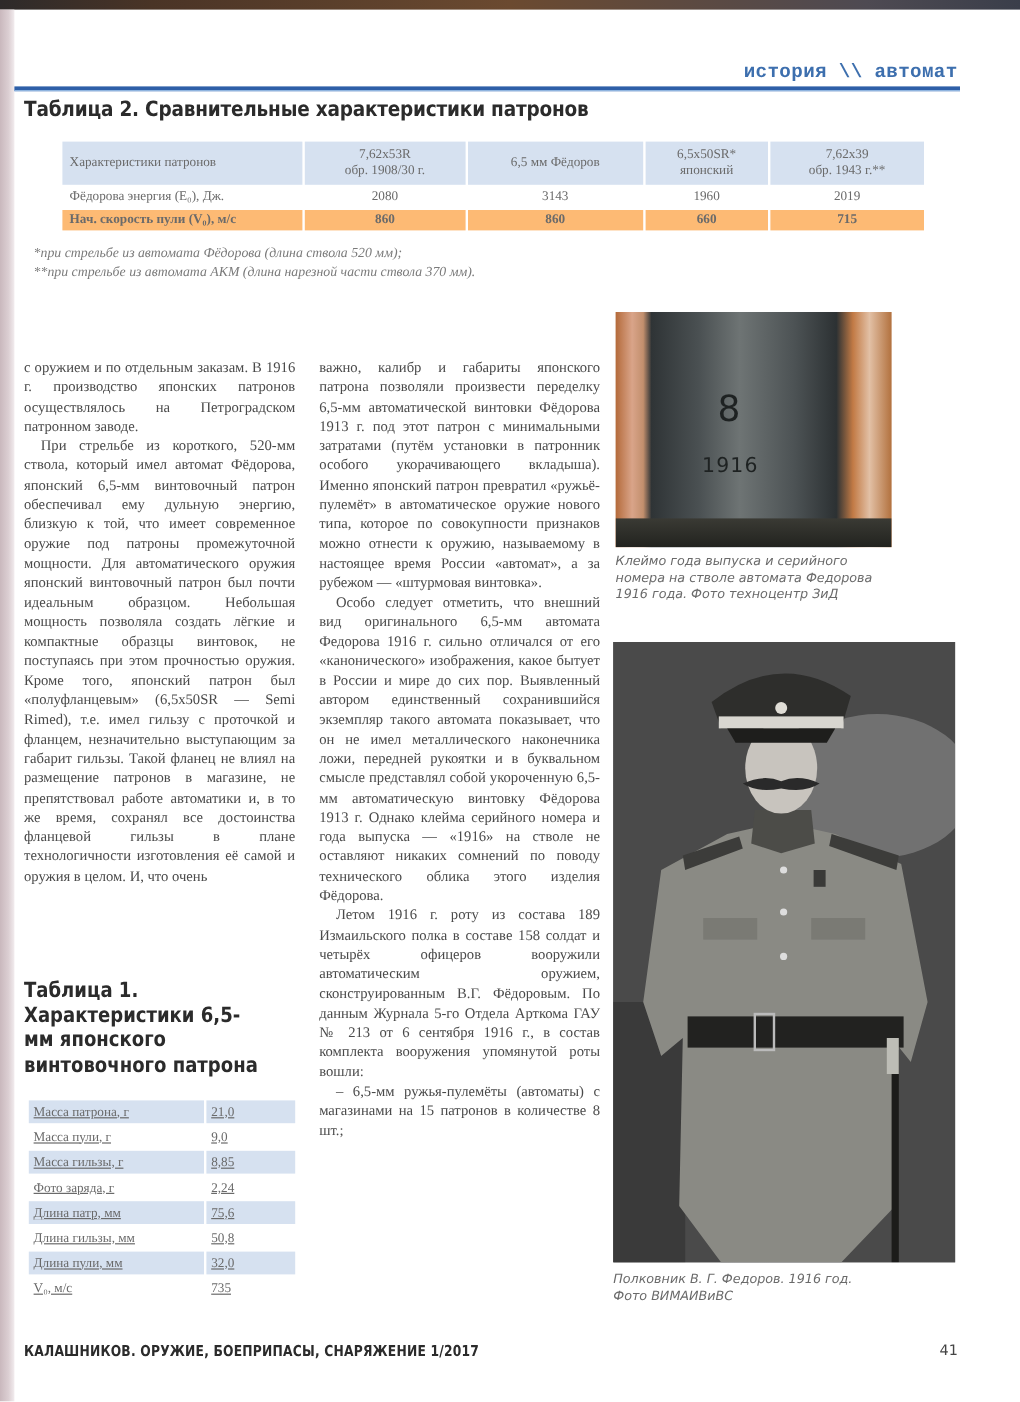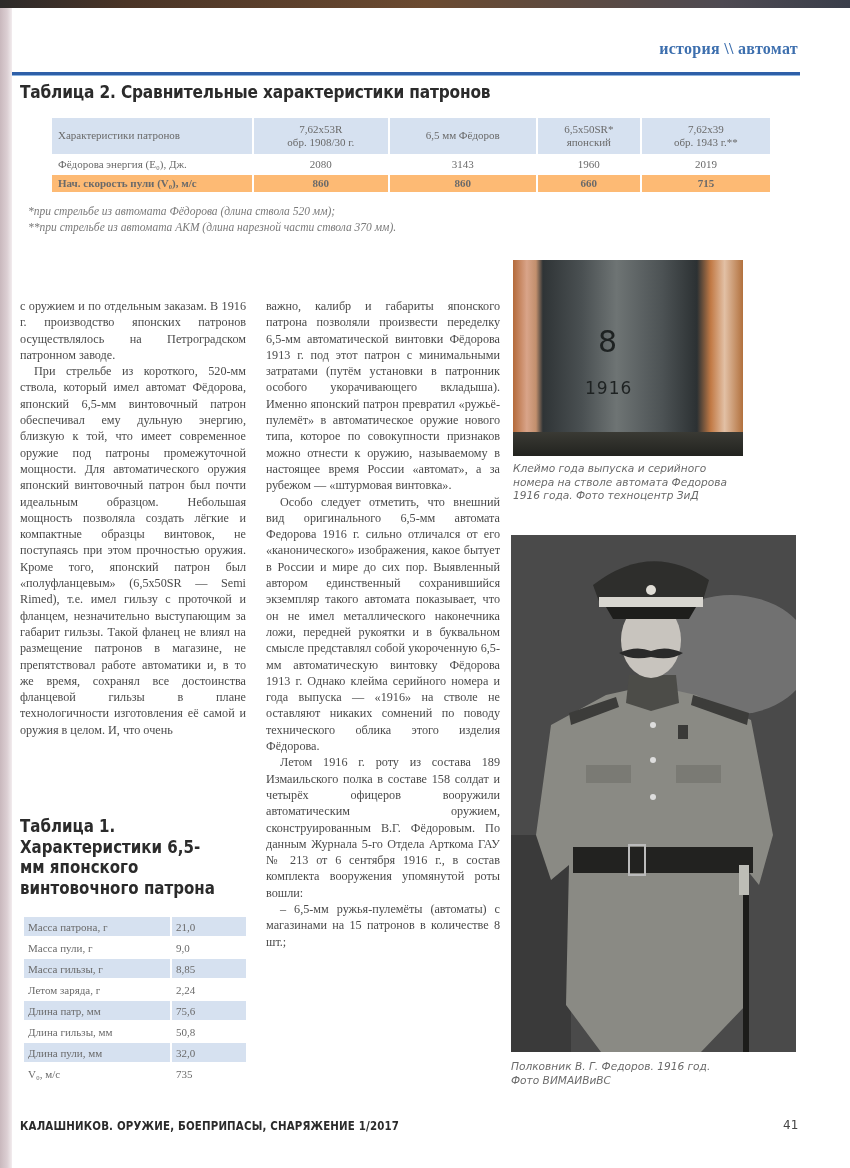--- a/index.html
+++ b/index.html
@@ -4,21 +4,21 @@
 <style>
   * { box-sizing: border-box; margin: 0; padding: 0; }
   html, body { width: 850px; height: 1168px; background: #fff; overflow: hidden; }
   body { position: relative; font-family: "Liberation Serif", serif; color: #3a3a3a; }
 
   .topstrip { position: absolute; left: 0; top: 0; width: 850px; height: 8px;
     background: linear-gradient(90deg, #2d2a2a 0%, #4a3426 15%, #6b4a30 50%, #4e4a52 85%, #3a3e4a 100%); }
   .spine { position: absolute; left: 0; top: 8px; width: 12px; height: 1160px;
     background: linear-gradient(90deg, #c9b8bd 0%, #dccfd3 60%, #f2ecee 100%); }
 
-  .section-tag { position: absolute; right: 52px; top: 40px; font-family: Liberation Serif, serif;
+  .section-tag { position: absolute; right: 52px; top: 51px; font-family: Liberation Mono, monospace;
     font-weight: bold; font-size: 16px; color: #3d6fae; letter-spacing: 0.3px; }
   .header-rule { position: absolute; left: 12px; top: 72px; width: 788px; height: 4px;
     background: #2e5fa8; border-bottom: 1px solid #8fb4df; }
 
   .t2-title { position: absolute; left: 20px; top: 82px; font-family: "DejaVu Sans", sans-serif;
     font-weight: bold; font-size: 17.5px; color: #2b2b2b; transform: scaleX(0.88); transform-origin: left; letter-spacing: -0.2px; }
 
   table.t2 { position: absolute; left: 22px; top: 116px; width: 722px; border-collapse: separate; border-spacing: 2px 2px;
     font-size: 11px; color: #6a6a6a; margin-left: 28px; }
   table.t2 td { padding: 2px 4px; text-align: center; line-height: 1.2; }
@@ -32,21 +32,21 @@
   .col { position: absolute; font-size: 12.2px; line-height: 16.3px; color: #4a4a4a; text-align: justify; hyphens: auto; }
   .col p { text-indent: 14px; }
   .col p.noind { text-indent: 0; margin-top: 48px; }
   .col1 { left: 20px; top: 250px; width: 226px; }
   .col2 { left: 266px; top: 250px; width: 234px; }
 
   .t1-title { position: absolute; left: 20px; top: 816px; width: 230px; font-family: "DejaVu Sans", sans-serif;
     font-weight: bold; font-size: 17.5px; line-height: 20.5px; color: #2b2b2b; transform: scaleX(0.86); transform-origin: left; }
 
   table.t1 { position: absolute; left: 22px; top: 915px; width: 226px; border-collapse: separate; border-spacing: 2px 2px; font-size: 11px; color: #6a6a6a; }
-  table.t1 td { padding: 1px 4px; height: 19px; }
+  table.t1 td { padding: 1px 4px; height: 19px; text-decoration: underline; }
   table.t1 td:first-child { width: 146px; text-align: left; }
   table.t1 td:last-child { text-align: left; }
   table.t1 tr.sh td { background: #d6e1f0; }
 
   .photo1 { position: absolute; left: 513px; top: 260px; width: 230px; height: 196px; overflow: hidden;
     background: linear-gradient(90deg, #b46a3a 0%, #d9a489 6%, #c28f6d 10%, #2f3436 13%, #4a5052 30%, #6e7474 45%, #4c5254 65%, #2c3133 80%, #c27a45 86%, #e2c0a5 92%, #b2713e 100%); }
   .photo1 .base { position: absolute; left: 0; bottom: 0; width: 100%; height: 24px; background: linear-gradient(180deg, #3a3a34, #22231f); }
   .photo1 .num8 { position: absolute; left: 85px; top: 64px; font-family: "DejaVu Sans", sans-serif; font-size: 30px; color: #1e2222; }
   .photo1 .yr { position: absolute; left: 72px; top: 118px; font-family: "DejaVu Sans", sans-serif; font-size: 17px; color: #1e2222; letter-spacing: 1px; }
 
@@ -119,21 +119,21 @@
       </tr>
   <tr>
         <td>Масса пули, г</td>
         <td>9,0</td>
       </tr>
   <tr class="sh">
         <td>Масса гильзы, г</td>
         <td>8,85</td>
       </tr>
   <tr>
-        <td>Летом заряда, г</td>
+        <td>Фото заряда, г</td>
         <td>2,24</td>
       </tr>
   <tr class="sh">
         <td>Длина патр, мм</td>
         <td>75,6</td>
       </tr>
   <tr>
         <td>Длина гильзы, мм</td>
         <td>50,8</td>
       </tr>

